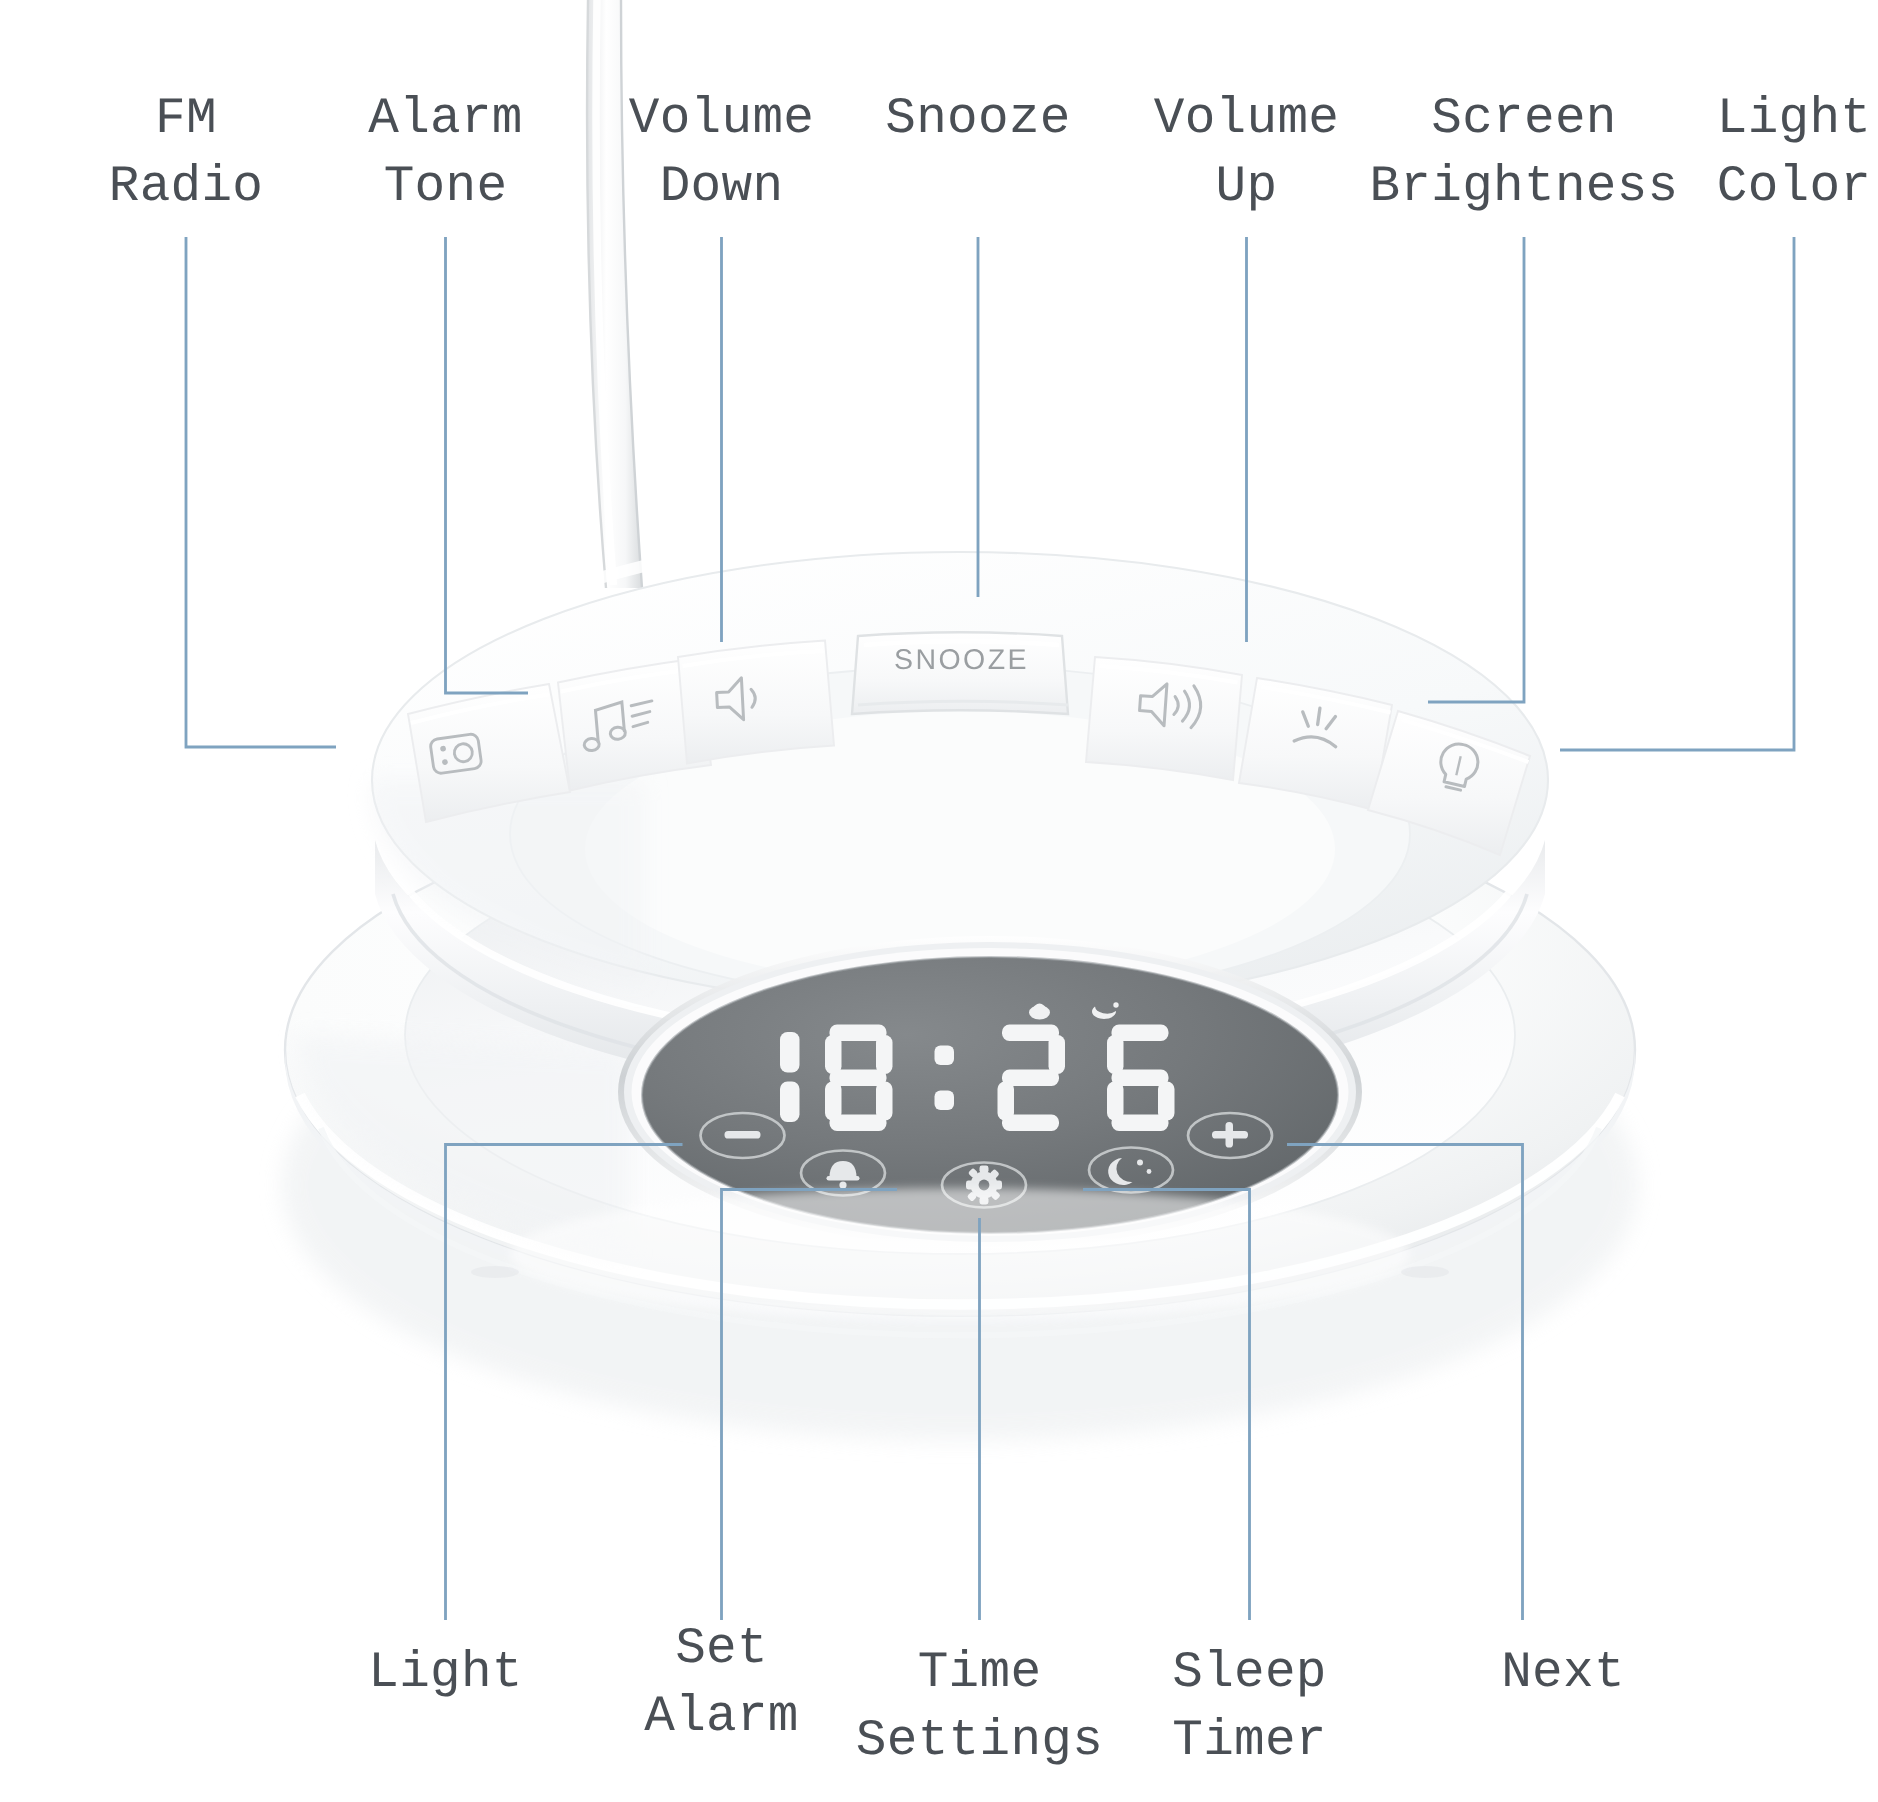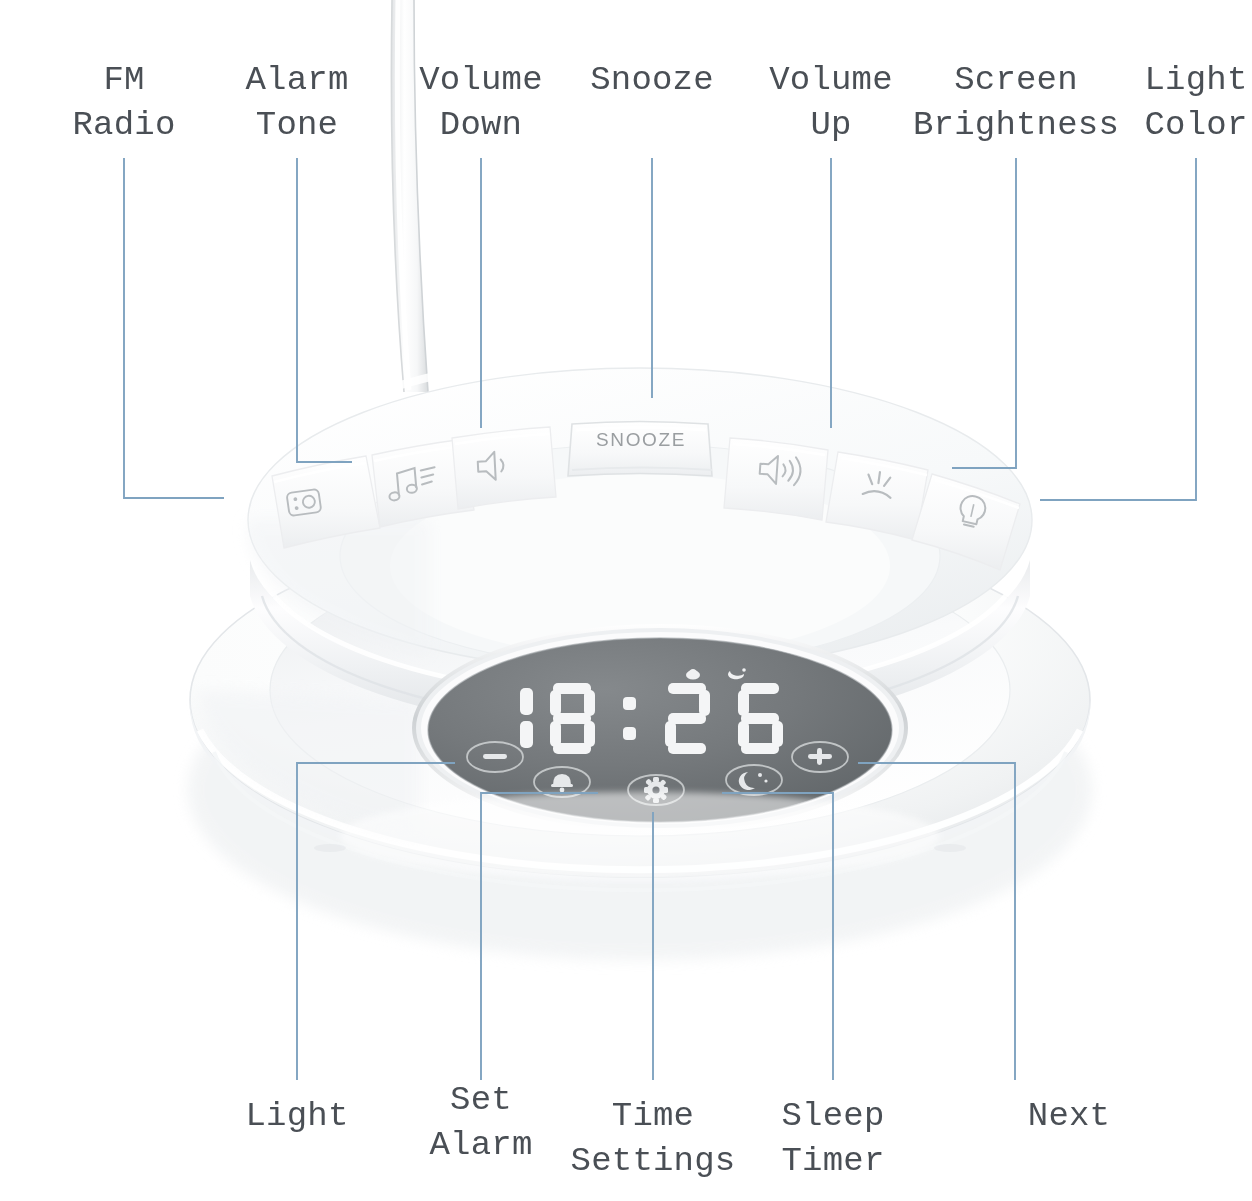--- a/index.html
+++ b/index.html
@@ -371,15 +371,15 @@
   <div class="callout c-center" style="left:1106px;top:58px; width:180px;">Light
 Color</div>
 
   <div class="callout c-center" style="left:207px; top:1094px; width:180px;">Light</div>
   <div class="callout c-center" style="left:391px; top:1078px; width:180px;">Set
 Alarm</div>
   <div class="callout c-center" style="left:743px; top:1094px; width:180px;">Sleep
 Timer</div>
   <div class="callout c-center" style="left:563px; top:1094px; width:180px;">Time
 Settings</div>
-  <div class="callout c-center" style="left:979px; top:1094px; width:180px;">Next</div>
+  <div class="callout c-center" style="left:952px; top:1094px; width:180px;">Next</div>
 
 </div>
 
 </body></html>

